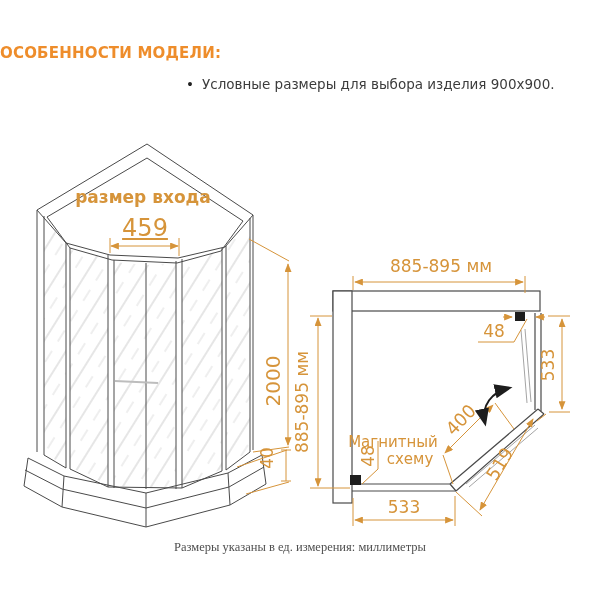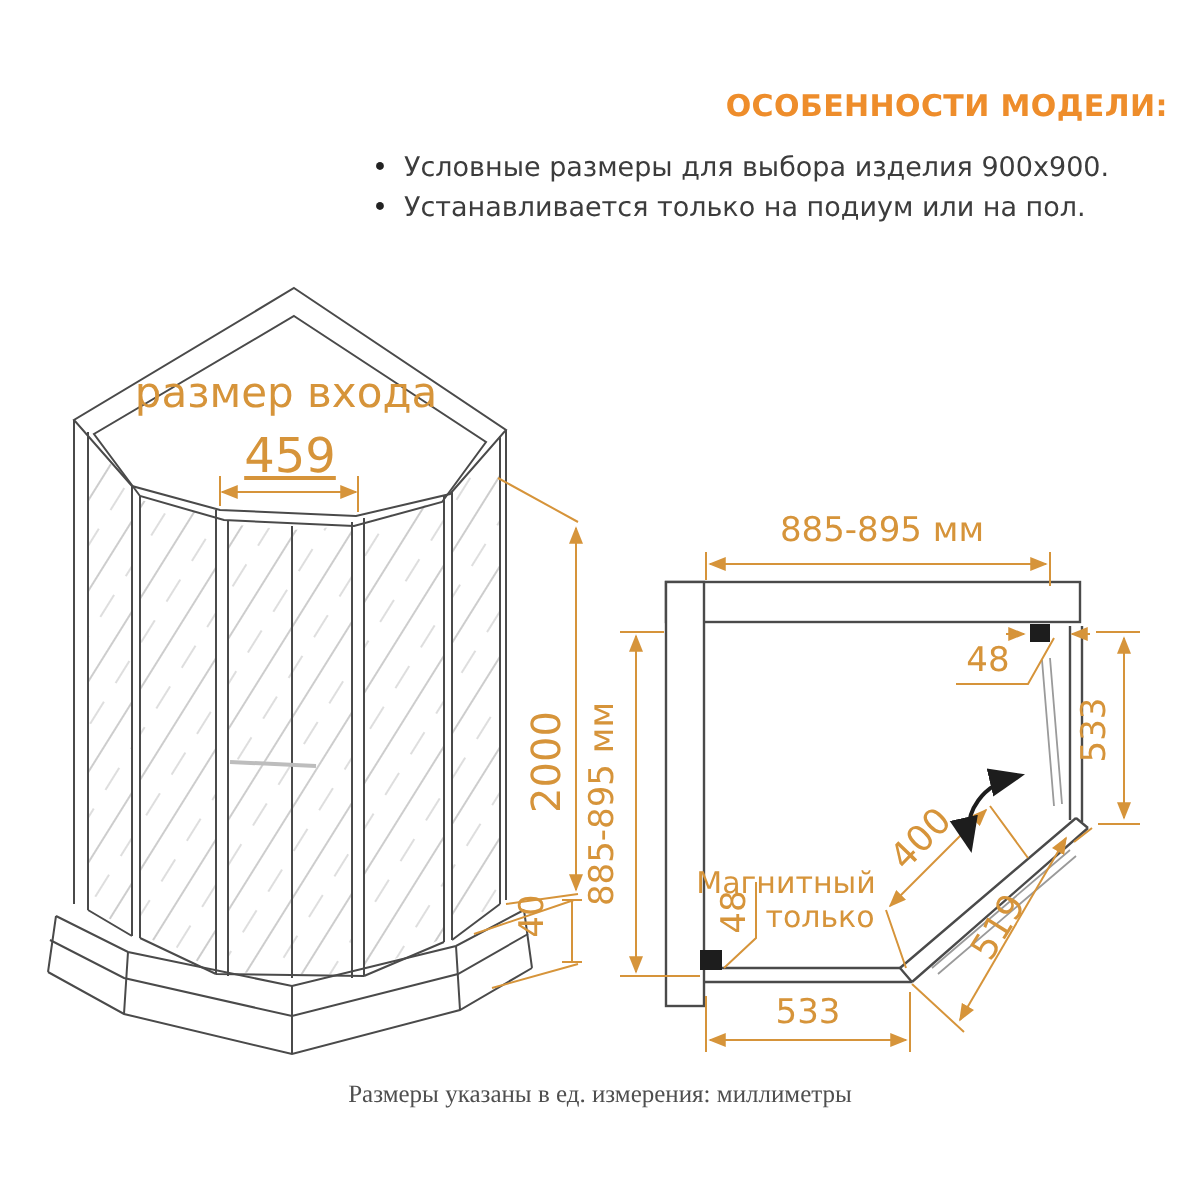--- a/index.html
+++ b/index.html
@@ -8,21 +8,21 @@
     --line:#4A4A4A;
     --ink:#3C3C3C;
   }
   html,body{margin:0;padding:0;background:#fff;}
   body{
     width:600px;height:600px;position:relative;overflow:hidden;
     font-family:"DejaVu Sans","Liberation Sans",sans-serif;
   }
   .abs{position:absolute;}
   .title{
-    left:0;right:16px;top:44px;text-align:right;
+    left:0;right:4px;top:44px;text-align:left;
     color:var(--accent);font-weight:bold;font-size:15px;letter-spacing:.2px;
   }
   ul.features{
     left:184px;top:76px;width:400px;margin:0;padding:0;list-style:none;
   }
   ul.features li{
     position:relative;padding-left:18px;margin:0 0 3px 0;
     font-size:13.5px;line-height:16.5px;color:var(--ink);
   }
   ul.features li::before{
@@ -32,21 +32,21 @@
     position:absolute;transform:translate(-50%,-50%);
     white-space:nowrap;color:var(--dim);line-height:1;
   }
   .rot90{transform:translate(-50%,-50%) rotate(-90deg);}
   .rot58{transform:translate(-50%,-50%) rotate(-58deg);}
   .rot46{transform:translate(-50%,-50%) rotate(-46deg);}
   .f17{font-size:17px;}
   .f18{font-size:18px;}
   .f20{font-size:20px;}
   .f24{font-size:24px;text-decoration:underline;}
-  .f15{font-size:21px;}
+  .f15{font-size:17px;font-weight:bold;}
   .f14{font-size:15px;margin-top:36px;}
   .footer-note{
     left:0;right:0;top:540px;text-align:center;
     font-size:12.5px;color:#4F4F4F;font-family:Liberation Serif, serif;
   }
   svg.canvas{position:absolute;left:0;top:0;}
 </style>
 </head>
 <body>
 
@@ -144,32 +144,31 @@
     <line x1="355" y1="520" x2="453" y2="520" marker-start="url(#ao)" marker-end="url(#ao)"></line>
   </g>
 
   <path d="M509,388 C492,392 481,405 485,423" stroke="#1D1D1D" stroke-width="2" fill="none" marker-start="url(#ab)" marker-end="url(#ab)"></path>
 </svg>
 
 <div class="abs title">ОСОБЕННОСТИ МОДЕЛИ:</div>
 
 <ul class="abs features">
   <li>Условные размеры для выбора изделия 900x900.</li>
-  <li>Устанавливается только на подиум или на пол.</li>
 </ul>
 
 <div class="lbl f15" style="left:143px;top:197px;">размер входа</div>
 <div class="lbl f24" style="left:145px;top:228px;">459</div>
 <div class="lbl rot90 f20" style="left:273px;top:381px;">2000</div>
 <div class="lbl rot90 f17" style="left:267px;top:458px;">40</div>
 
 <div class="lbl f17" style="left:441px;top:266px;">885-895 мм</div>
 <div class="lbl rot90 f17" style="left:302px;top:402px;">885-895 мм</div>
 <div class="lbl f17" style="left:494px;top:331px;">48</div>
 <div class="lbl rot90 f17" style="left:548px;top:365px;">533</div>
 <div class="lbl rot58 f18" style="left:500px;top:464px;">519</div>
 <div class="lbl rot46 f18" style="left:461px;top:420px;">400</div>
 <div class="lbl f14" style="left:393px;top:406px;">Магнитный</div>
-<div class="lbl f14" style="left:410px;top:423px;">только</div>
+<div class="lbl f14" style="left:410px;top:423px;">схему</div>
 <div class="lbl rot90 f17" style="left:368px;top:456px;">48</div>
 <div class="lbl f17" style="left:404px;top:507px;">533</div>
 
 <div class="abs footer-note">Размеры указаны в ед. измерения: миллиметры</div>
 
 </body></html>

